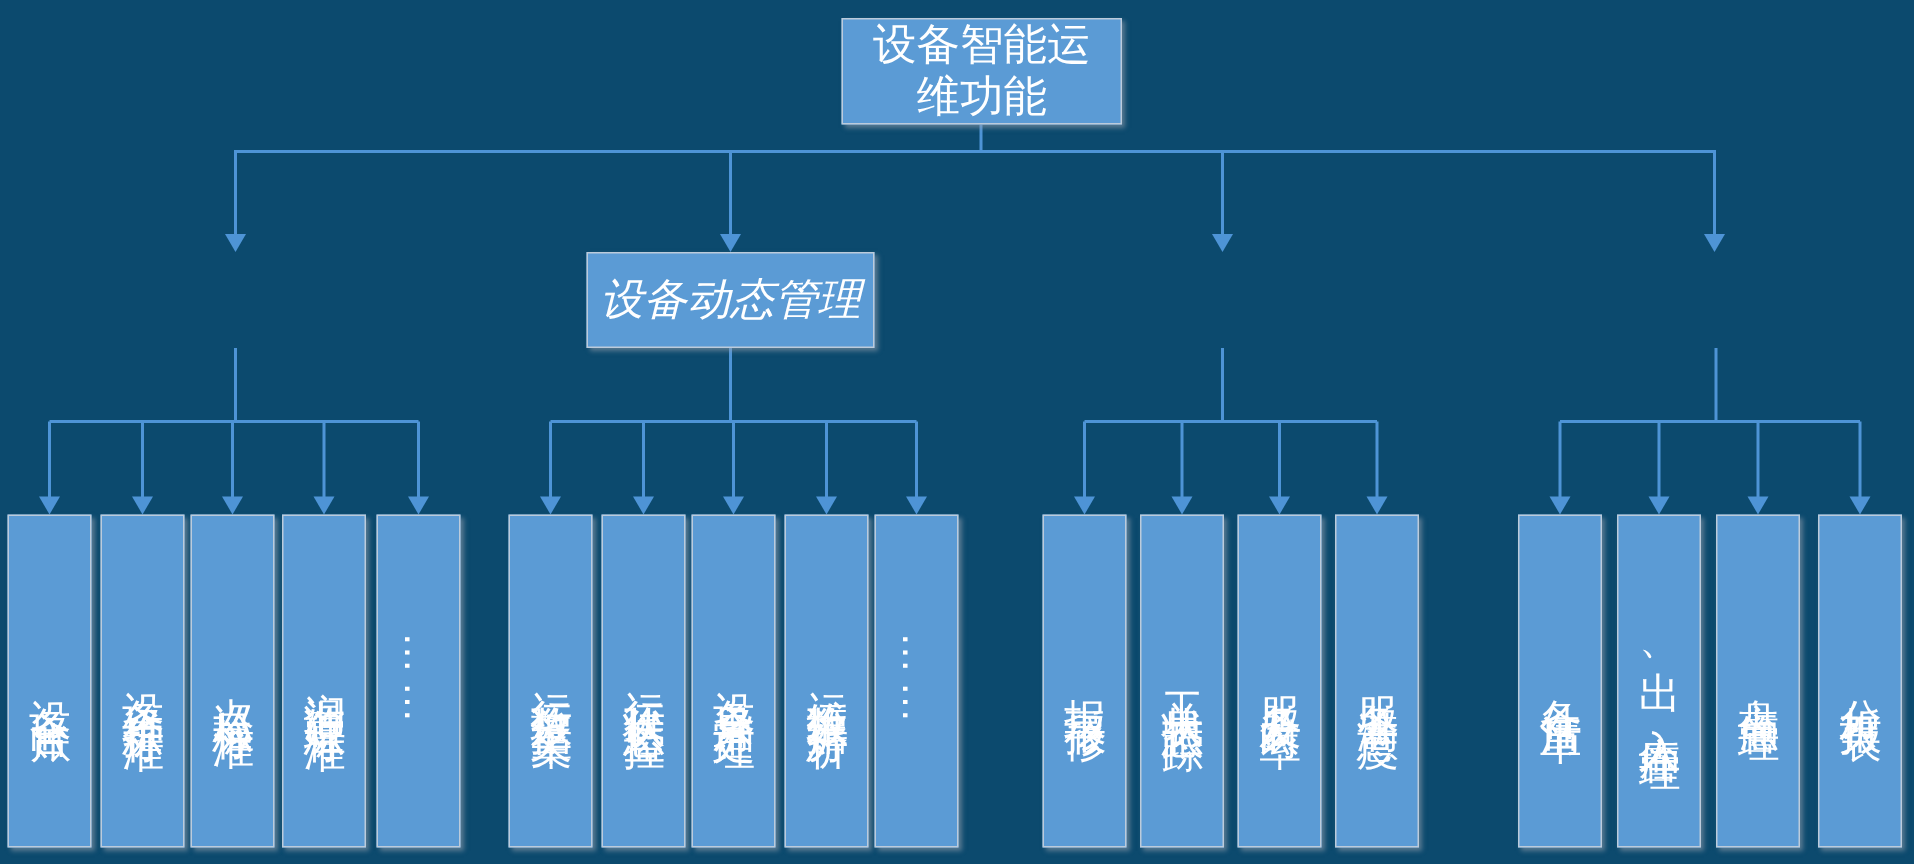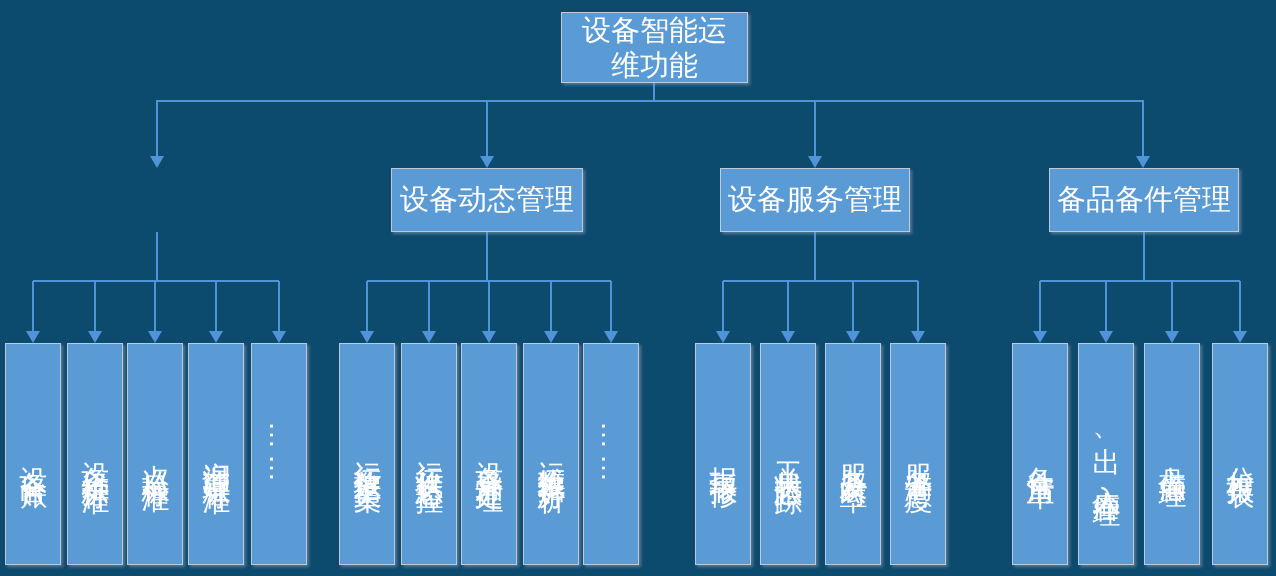--- a/index.html
+++ b/index.html
@@ -9,21 +9,21 @@
   }
   .connectors{position:absolute;left:0;top:0;z-index:0;}
   .box{
     position:absolute;z-index:1;background:#5b9bd5;color:#ffffff;
     border:1px solid #bccbdb;box-shadow:2px 2px 3px rgba(150,160,175,0.55);
     display:flex;align-items:center;justify-content:center;box-sizing:border-box;
   }
   .root{left:561px;top:12px;width:187px;height:71px;font-size:29px;line-height:35px;text-align:center;padding:0 12px;}
   .branch{top:168px;height:64px;font-size:29px;white-space:nowrap;}
   .b0{left:63px;width:188px;}
-  .b1{left:391px;width:192px;}
+  .b1{left:391px;width:192px;font-style:italic;}
   .b2{left:720px;width:190px;}
   .b3{left:1049px;width:190px;}
   .leaf{top:343px;height:222px;width:56px;}
   .vtext{
     writing-mode:vertical-rl;text-orientation:mixed;
     font-size:28px;letter-spacing:5px;line-height:56px;white-space:nowrap;
   }
   
   .l00{left:5px;}  .l01{left:67px;}  .l02{left:127px;} .l03{left:188px;} .l04{left:251px;}
   
@@ -72,22 +72,20 @@
       <polygon points="1033,331 1047,331 1040,343"></polygon>
       <polygon points="1099,331 1113,331 1106,343"></polygon>
       <polygon points="1165,331 1179,331 1172,343"></polygon>
       <polygon points="1233,331 1247,331 1240,343"></polygon>
     </g>
   </svg>
 
   <div class="box root">设备智能运维功能</div>
 
   <div class="box branch b1">设备动态管理</div>
-  <div class="box branch b2">设备服务管理</div>
-  <div class="box branch b3">备品备件管理</div>
 
   <div class="box leaf l00">
     <span class="vtext">设备台账</span>
   </div>
   <div class="box leaf l01">
     <span class="vtext">设备维护标准</span>
   </div>
   <div class="box leaf l02">
     <span class="vtext">点巡检标准</span>
   </div>

